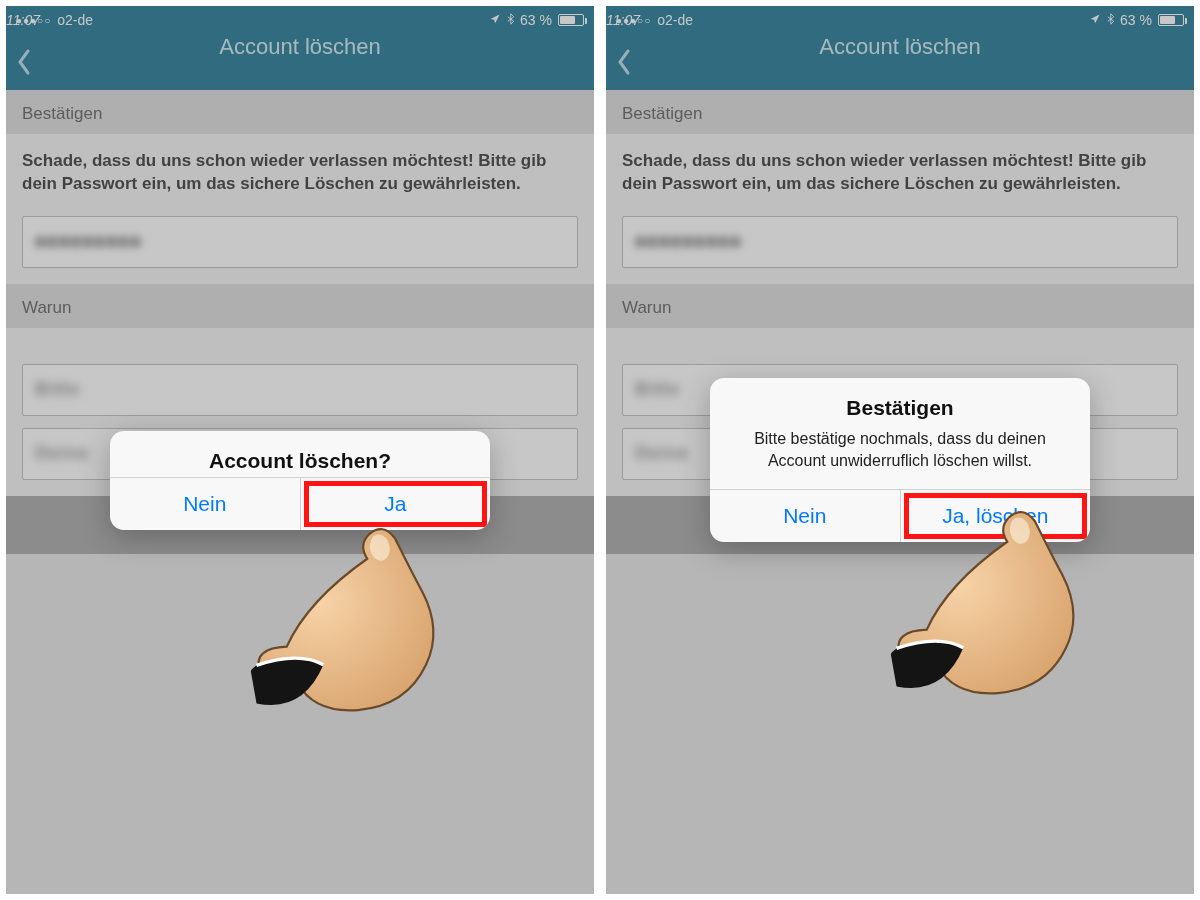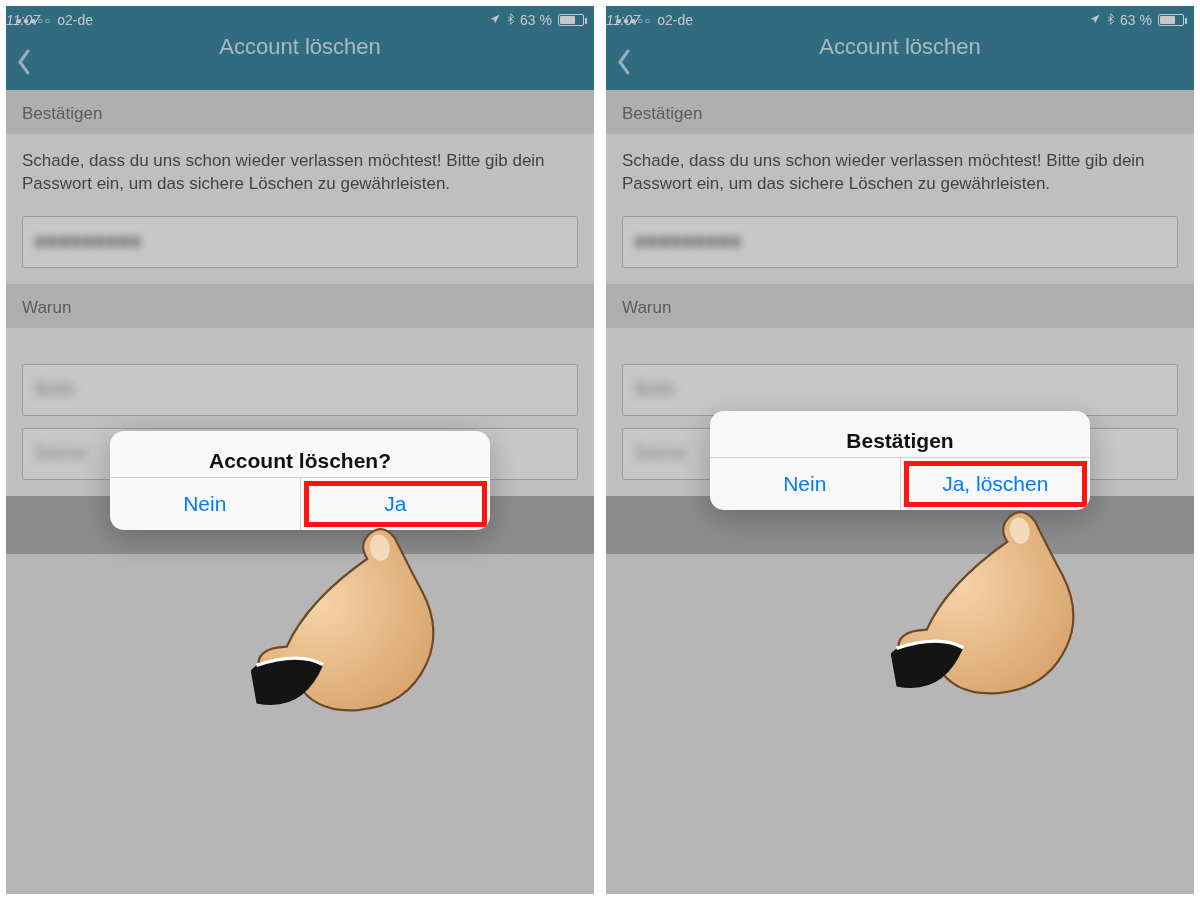--- a/index.html
+++ b/index.html
@@ -55,21 +55,21 @@
     position:absolute; left:10px; top:14px;
     width:16px; height:28px;
   }
   .back-chevron svg{ width:100%; height:100%; stroke:#bfe1ee; stroke-width:3; fill:none; stroke-linecap:round; stroke-linejoin:round;}
   .navtitle{ color:#d6eef4; }
   
   .content{ padding:0; color:#6b6b6b; font-size:17px; }
   .section-label{
     background:#e0e0e0; padding:14px 16px 10px; font-size:17px; color:#777;
   }
-  .section-body{ background:#f5f5f5; padding:16px; }
+  .section-body{ background:#f5f5f5; padding:16px;font-weight:bold; }
   .para{ color:#555; line-height:1.35; font-size:17px; }
   .input{
     margin-top:20px;
     border:1px solid #c7c7c7;
     background:#fff; height:52px; border-radius:2px;
     display:flex; align-items:center; padding:0 12px;
   }
   .input .blur{
     filter: blur(5px); color:#333; font-size:18px; letter-spacing:1px;
   }
@@ -257,20 +257,21 @@
           <span class="blur">Deine</span>
         </div>
       </div>
       <div class="graybar"></div>
     </div>
   </div>
 
   <div class="scrim">
     <div class="alert" style="top:10px">
       <div class="atitle">Bestätigen</div>
+      <div class="amsg">Bitte bestätige nochmals, dass du deinen Account unwiderruflich löschen willst.</div>
       <div class="btnrow">
         <button class="abtn">Nein</button>
         <button class="abtn highlight">Ja, löschen</button>
       </div>
     </div>
   </div>
 
   <div class="hand pos2">
     <svg viewBox="0 0 200 200">
       <defs>

